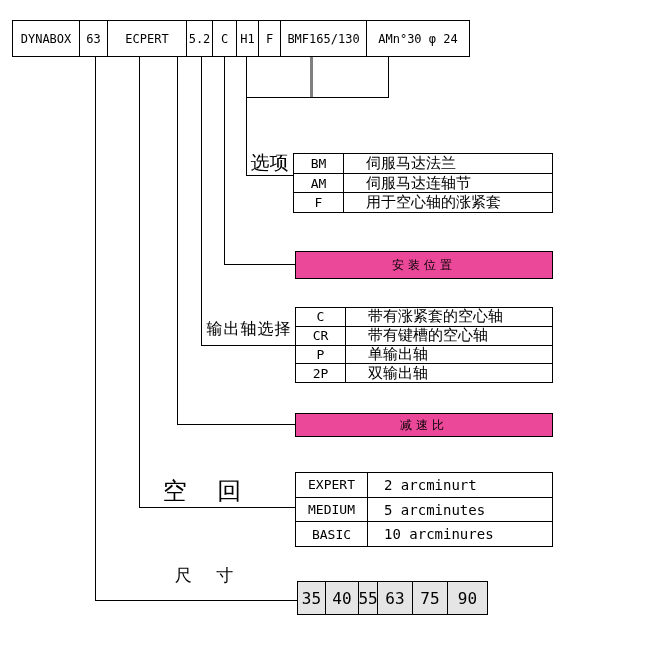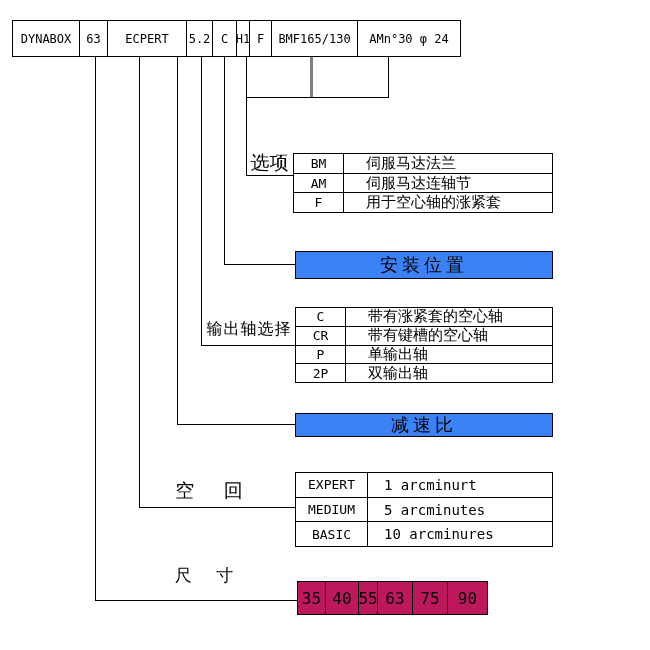--- a/index.html
+++ b/index.html
@@ -20,23 +20,23 @@
   .coderow{position:absolute;left:12px;top:20px;height:37px;display:flex;text-align:right;}
   .codecell{
     box-sizing:border-box;border:1px solid #000;margin-left:-1px;
     display:flex;align-items:center;justify-content:center;
     font-size:12px;white-space:nowrap;background:#fff;
   }
   .codecell:first-child{margin-left:0;}
 
   
   .obox{
-    position:absolute;box-sizing:border-box;border:1px solid #000;background:#3b82f6;
+    position:absolute;box-sizing:border-box;border:1px solid #000;background:#ec4899;
     display:flex;align-items:center;justify-content:center;
-    font-family:"Liberation Sans", sans-serif;font-size:18px;letter-spacing:4px;
+    font-family:"Liberation Sans", sans-serif;font-size:12px;letter-spacing:4px;
   }
 
   
   .dtable{
     position:absolute;box-sizing:border-box;border:1px solid #000;background:#fff;
     display:flex;flex-direction:column;
   }
   .drow{flex:1;display:flex;border-top:1px solid #000;min-height:0;}
   .drow:first-child{border-top:none;}
   .dcode{
@@ -53,43 +53,43 @@
   .w50{width:50px;}
   .w72{width:72px;}
 
   
   .flabel{
     position:absolute;font-family:"Liberation Sans", sans-serif;
     white-space:nowrap;display:flex;align-items:center;justify-content:center;
   }
   .lbl-options{left:246px;top:152px;width:47px;height:22px;font-size:19px;}
   .lbl-output{left:203px;top:318px;width:92px;height:22px;font-size:16px;letter-spacing:1px;}
-  .lbl-backlash{left:183px;top:478px;width:64px;height:26px;font-size:19px;letter-spacing:12px;}
+  .lbl-backlash{left:176px;top:478px;width:64px;height:26px;font-size:24px;letter-spacing:12px;}
   .lbl-size{left:142px;top:564px;width:56px;height:22px;font-size:17px;letter-spacing:10px;margin-left:39px;}
 
   
   .sizerow{position:absolute;left:297px;top:581px;height:34px;display:flex;}
   .sizecell{
-    box-sizing:border-box;border:1px solid #000;margin-left:-1px;background:#be185d;
+    box-sizing:border-box;border:1px solid #000;margin-left:-1px;background:#e5e5e5;
     display:flex;align-items:center;justify-content:center;font-size:16px;
   }
   .sizecell:first-child{margin-left:0;}
 </style>
 </head>
 <body>
 
 <div class="stage">
 
   <div class="coderow">
     <div class="codecell" style="width:68px">DYNABOX</div>
     <div class="codecell" style="width:29px">63</div>
     <div class="codecell" style="width:80px">ECPERT</div>
     <div class="codecell" style="width:27px">5.2</div>
     <div class="codecell" style="width:25px">C</div>
-    <div class="codecell" style="width:14px">H1</div>
+    <div class="codecell" style="width:23px">H1</div>
     <div class="codecell" style="width:23px">F</div>
     <div class="codecell" style="width:87px">BMF165/130</div>
     <div class="codecell" style="width:104px">AMn°30 φ 24</div>
   </div>
 
   <div class="line vline" style="left:95px;top:57px;height:543px;"></div>
   <div class="line hline" style="left:95px;top:600px;width:202px;"></div>
 
   <div class="line vline" style="left:139px;top:57px;height:450px;"></div>
   <div class="line hline" style="left:139px;top:507px;width:156px;"></div>
@@ -147,21 +147,21 @@
       <div class="ddesc">双输出轴</div>
     </div>
   </div>
 
   <div class="obox" style="left:295px;top:413px;width:258px;height:24px;">减速比</div>
 
   <div class="flabel lbl-backlash">空 回</div>
   <div class="dtable" style="left:295px;top:472px;width:258px;height:75px;">
     <div class="drow">
       <div class="dcode w72">EXPERT</div>
-      <div class="ddesc latin">1 arcminurt</div>
+      <div class="ddesc latin">2 arcminurt</div>
     </div>
     <div class="drow">
       <div class="dcode w72">MEDIUM</div>
       <div class="ddesc latin">5 arcminutes</div>
     </div>
     <div class="drow">
       <div class="dcode w72">BASIC</div>
       <div class="ddesc latin">10 arcminures</div>
     </div>
   </div>

